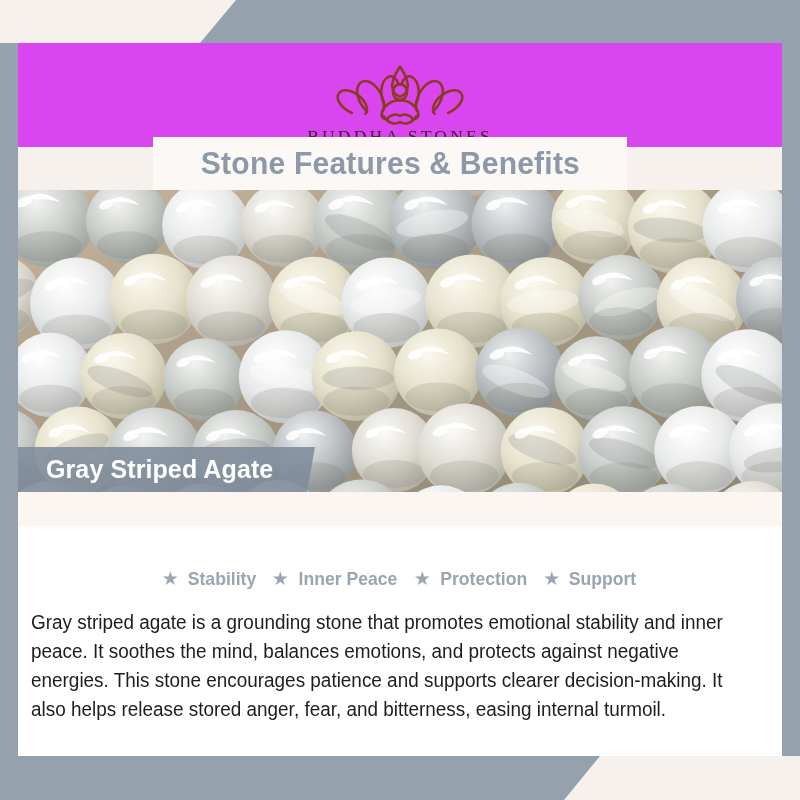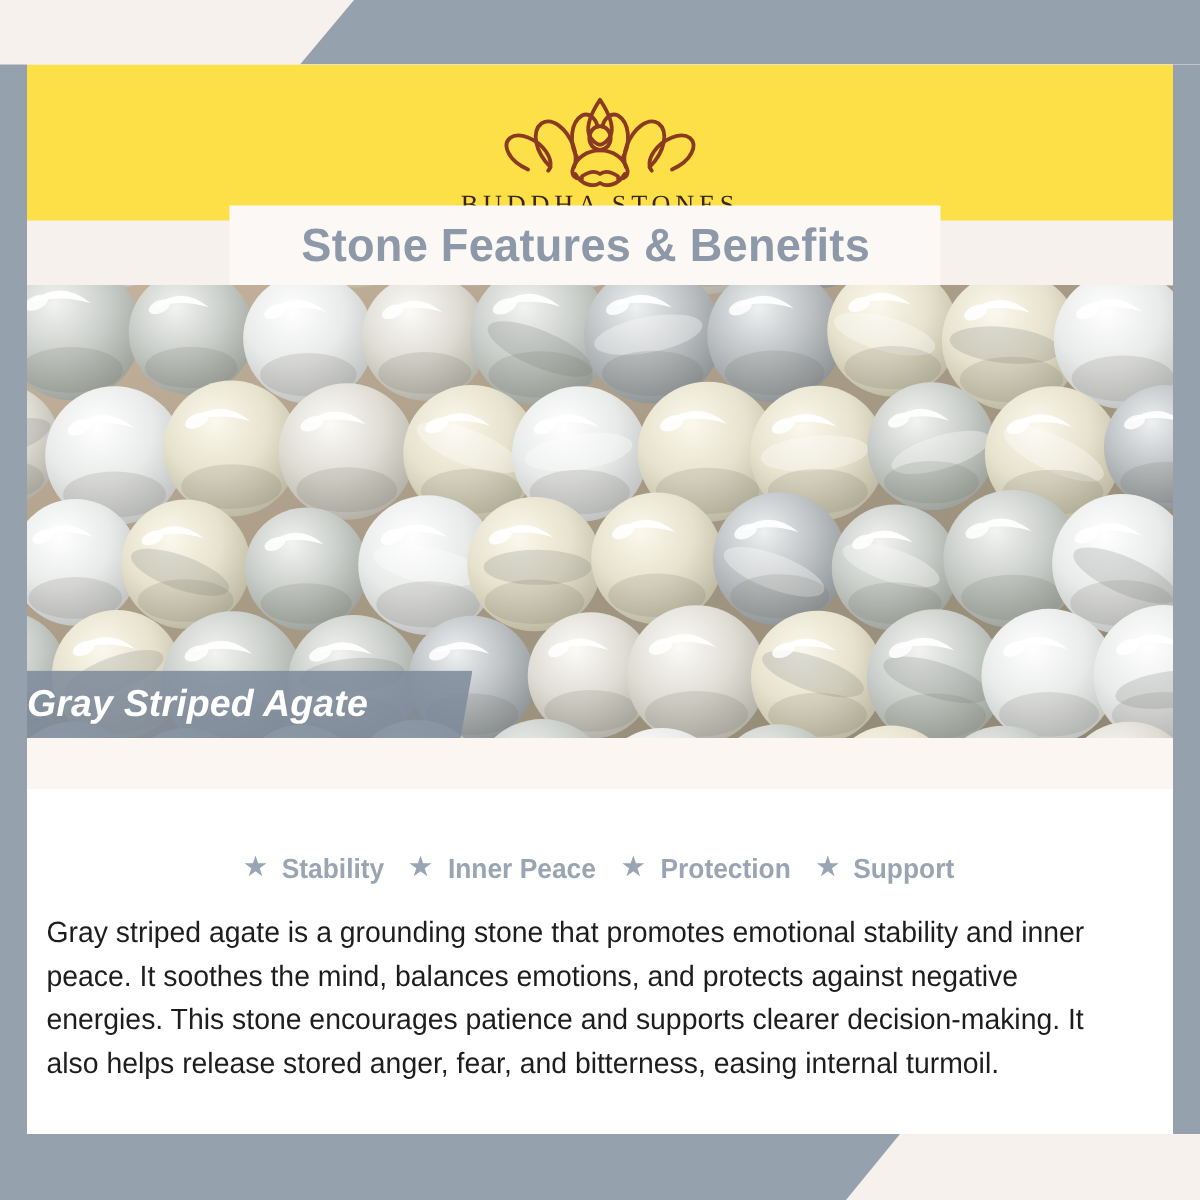--- a/index.html
+++ b/index.html
@@ -41,21 +41,21 @@
   .inner {
     position:absolute; left:18px; right:18px; top:43px; bottom:44px;
     background:#f6f1ec;
     z-index:1;
     overflow:hidden;
   }
 
   
   .header {
     position:absolute; left:0; top:0; width:100%; height:104px;
-    background:#fde047;
+    background:#d946ef;
     display:flex; flex-direction:column;
     align-items:center; justify-content:flex-start;
     padding-top:16px;
   }
   .logo-mark { width:168px; height:72px; display:block; }
   .logo-word {
     font-family:"Liberation Serif", serif;
     font-size:17.5px;
     letter-spacing:3.2px;
     color:#3a2520;
@@ -96,23 +96,23 @@
     background:rgba(126,139,155,0.86);
     display:flex; align-items:center;
     z-index:3;
     clip-path: polygon(0 0, 297px 0, 289px 45px, 0 45px);
   }
   .name-text {
     font-family:"Liberation Sans", sans-serif;
     font-weight:bold;
     font-size:25px;
     color:#ffffff;
+    padding-left:28px;
     letter-spacing:0.1px;
     white-space:nowrap;
-    font-style:italic;
   }
 
   
   .card {
     position:absolute; left:0; top:449px; right:0; bottom:0;
     background:#fbf6f2;
   }
   .card-white {
     position:absolute; left:0; top:34px; right:0; bottom:0;
     background:#ffffff;

